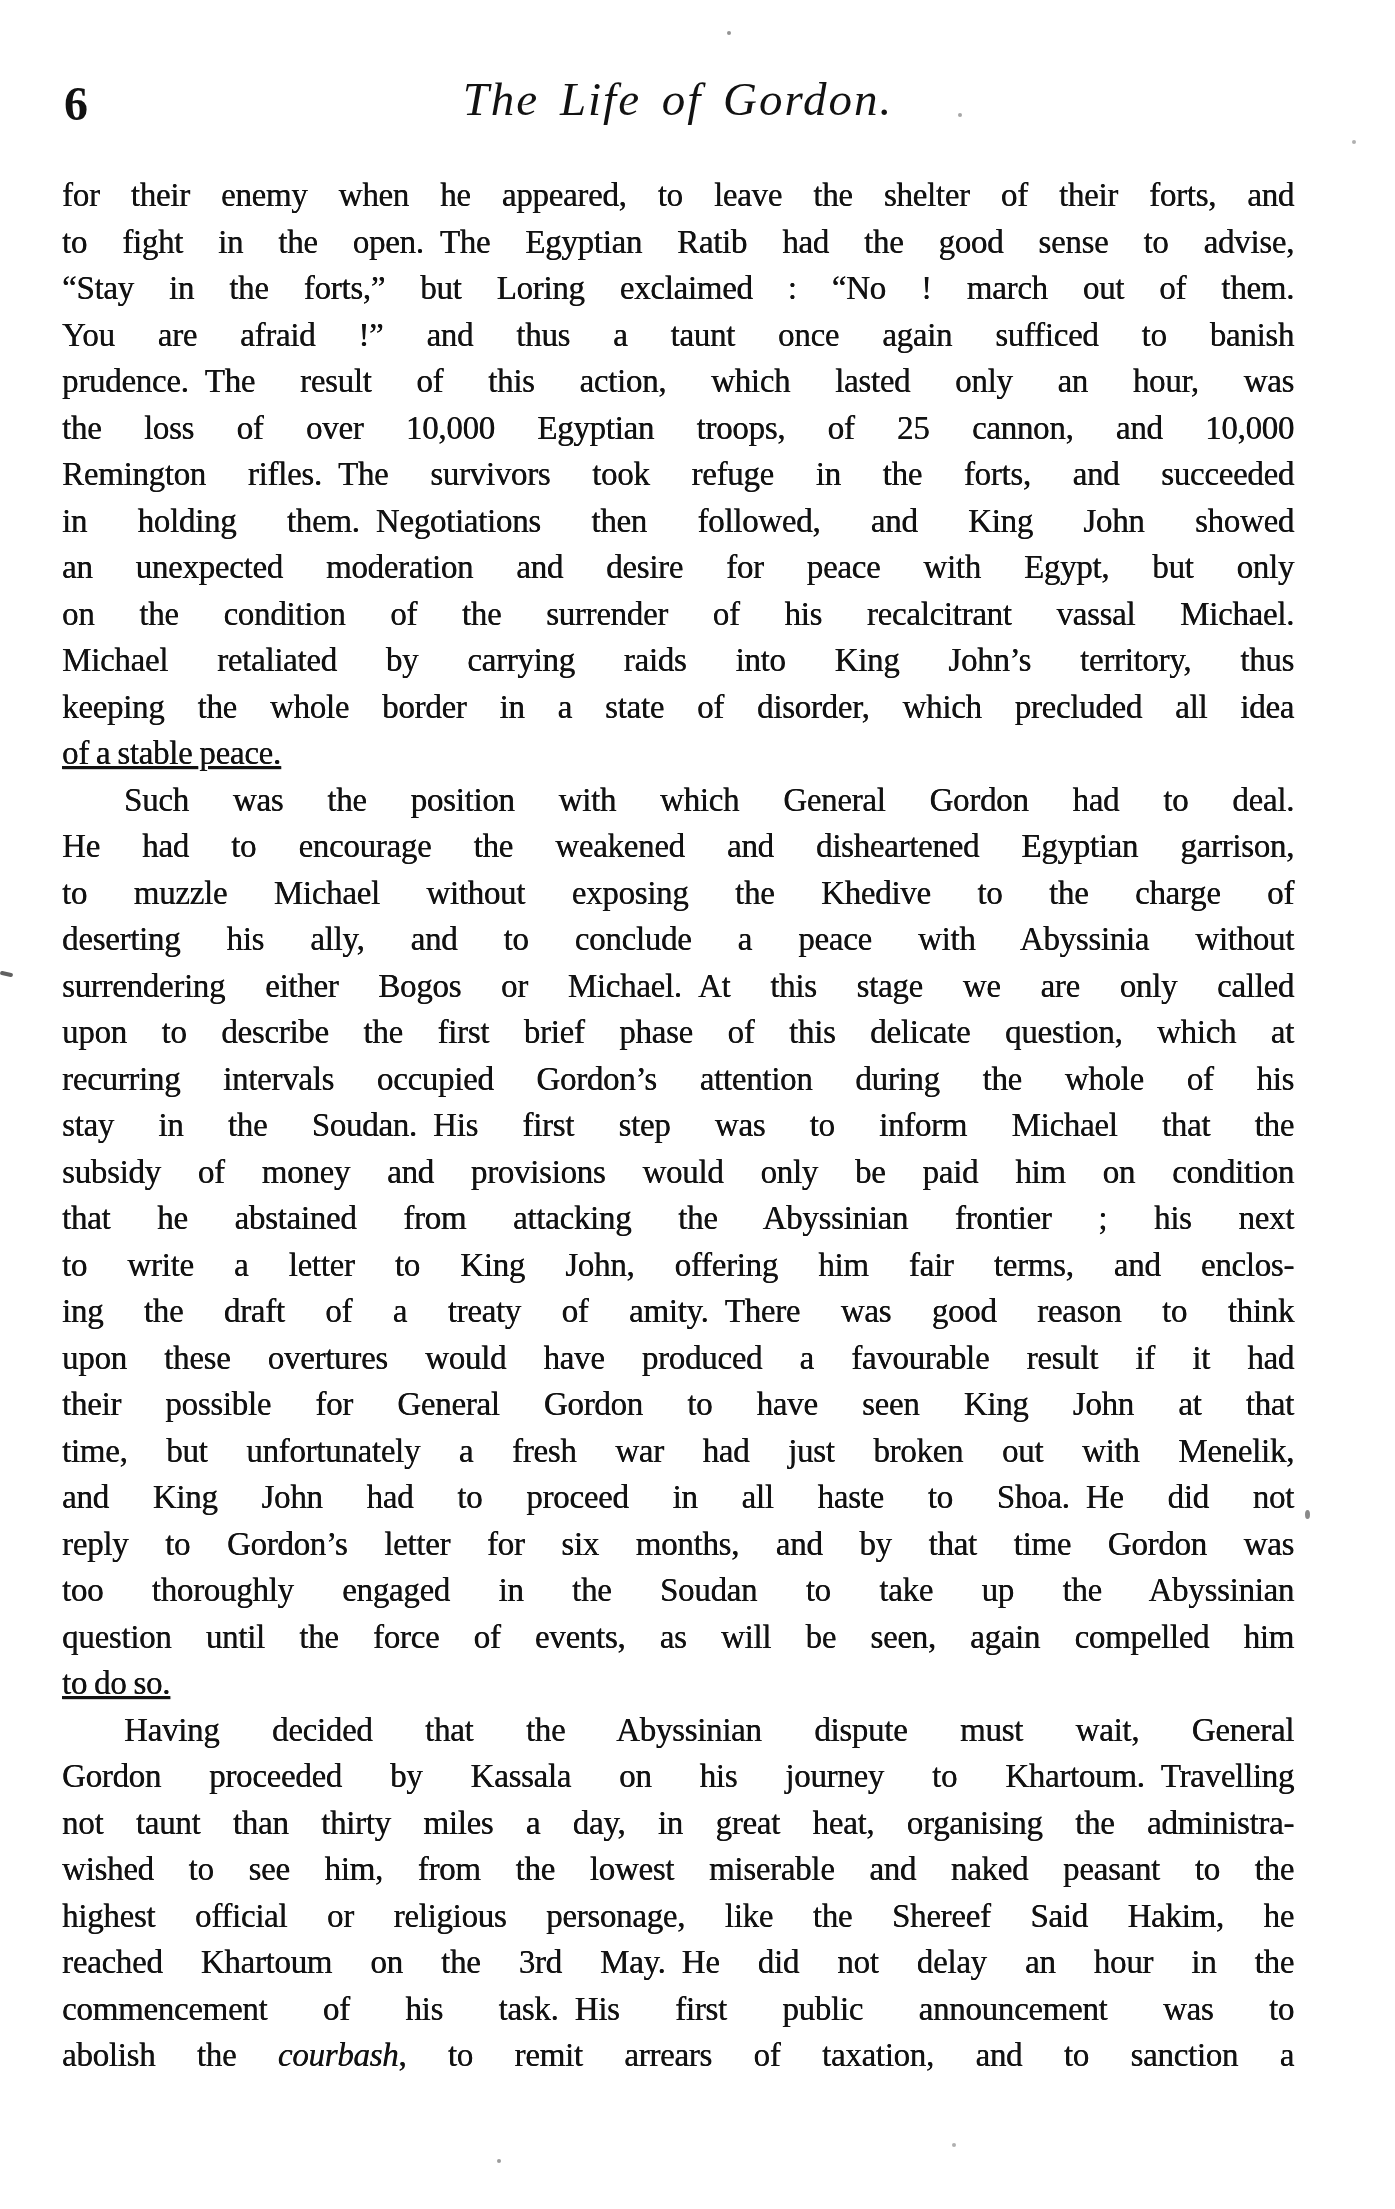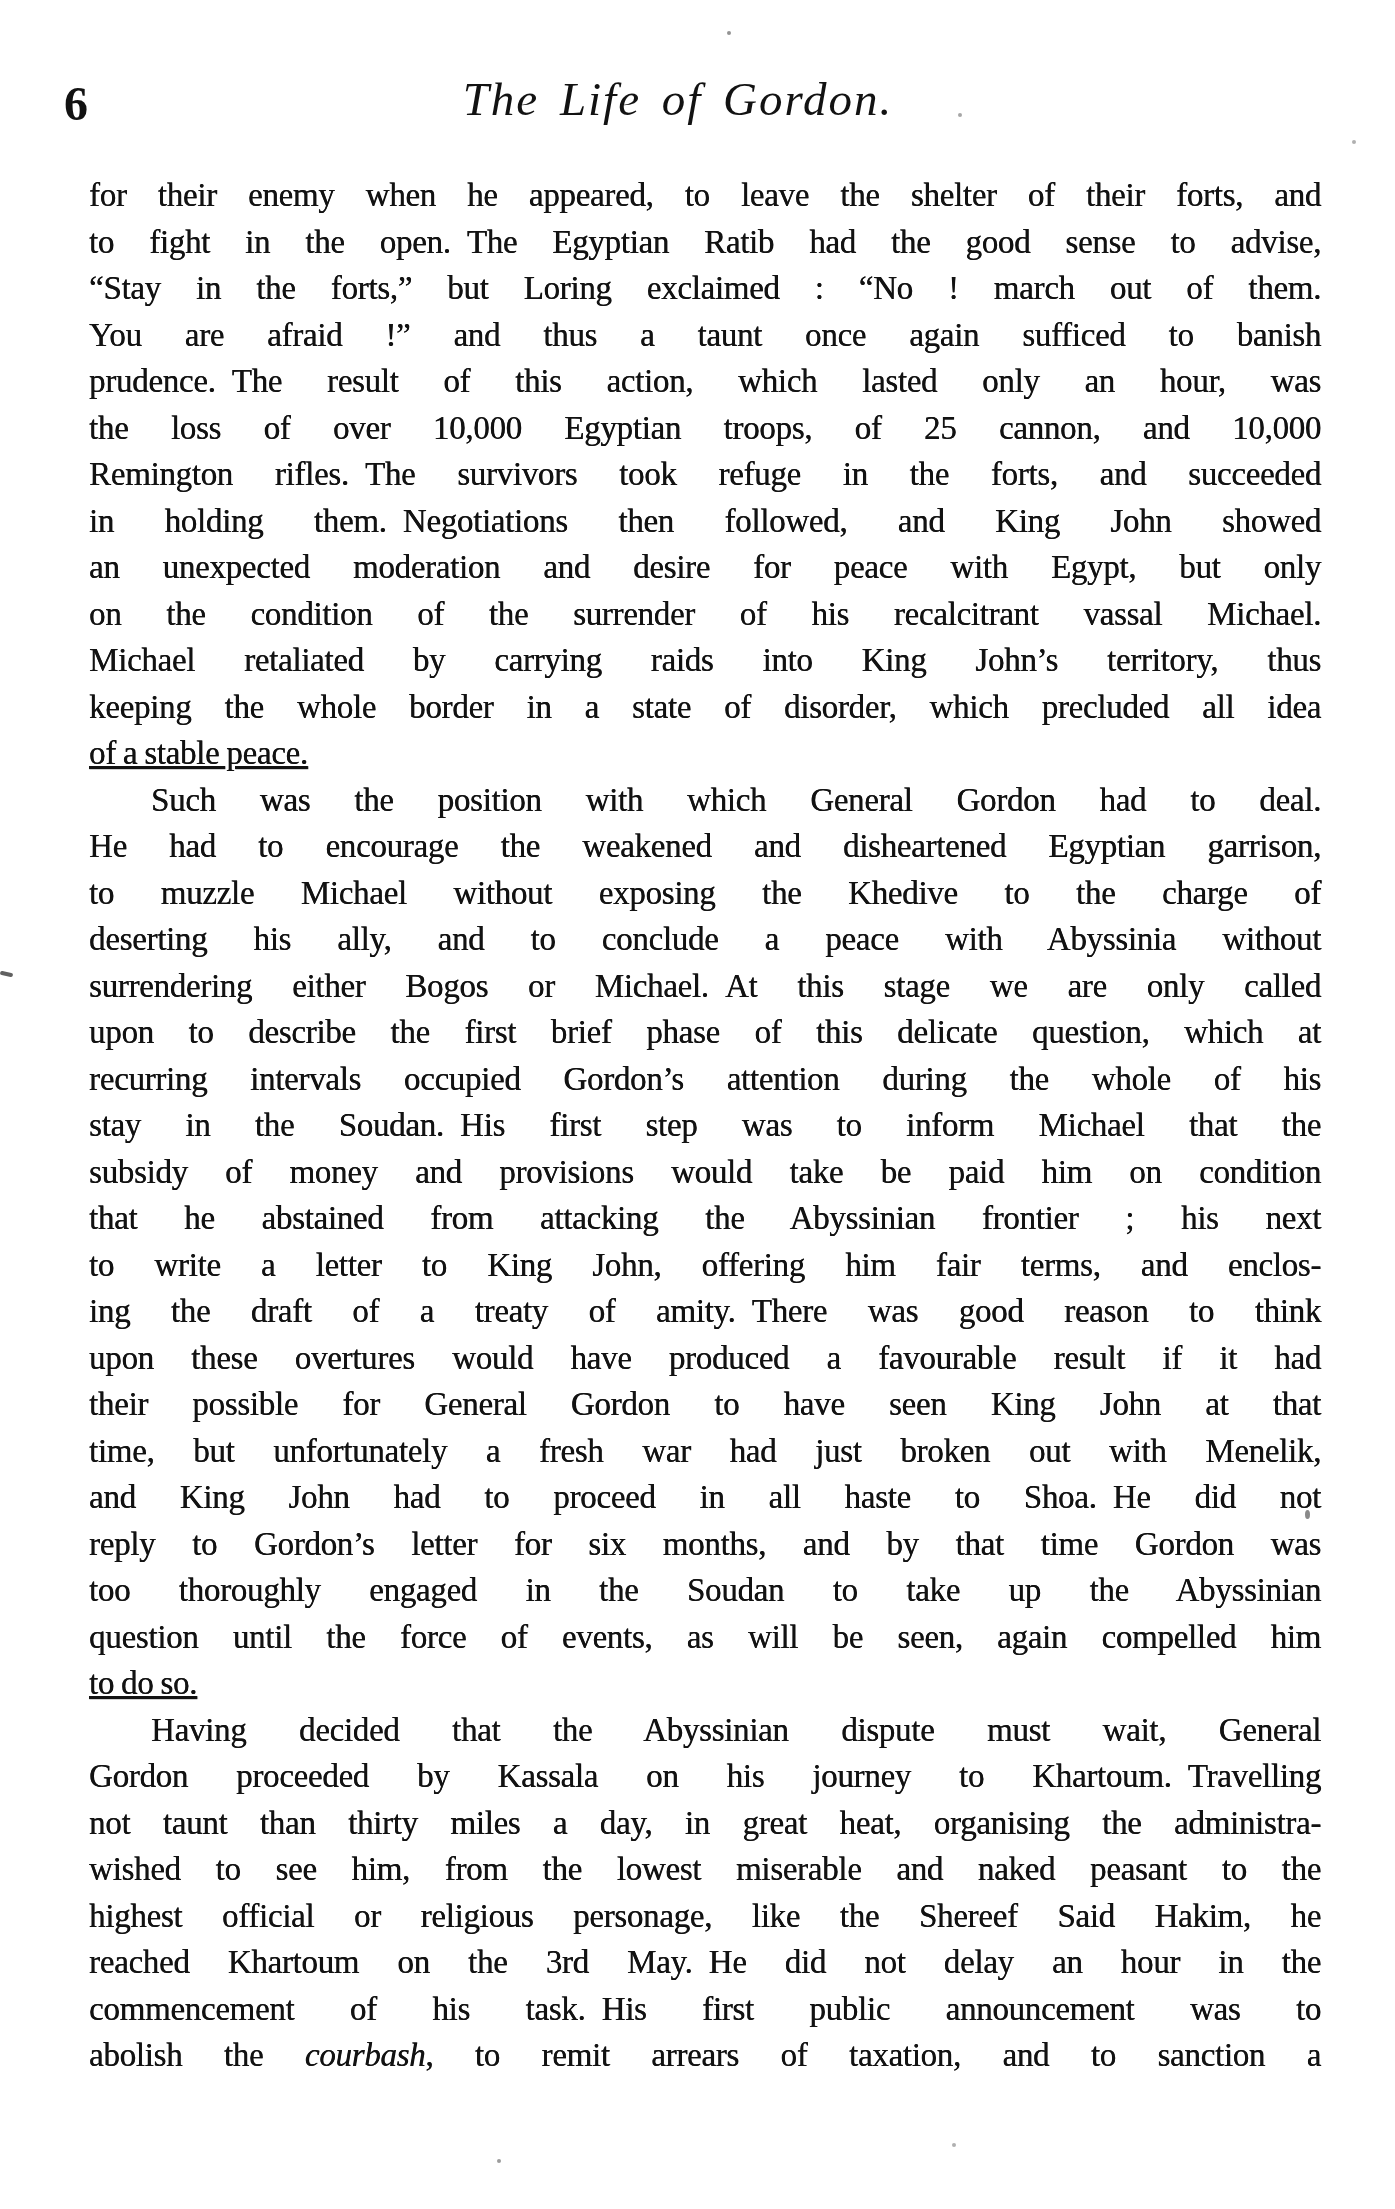--- a/index.html
+++ b/index.html
@@ -37,21 +37,20 @@
     font-style: italic;
     font-size: 47px;
     letter-spacing: 2px;
     word-spacing: 7px;
   }
   .body {
     position: absolute;
     top: 172px;
     left: 62px;
     width: 1232px;
-    margin-left: 27px;
   }
   .line {
     font-size: 33px;
     line-height: 46.5px;
     height: 46.5px;
     letter-spacing: -0.3px;
     word-spacing: -1px;
     text-align: justify;
     text-align-last: justify;
     text-shadow: 0.35px 0.2px 0 currentColor;
@@ -91,21 +90,21 @@
       <div class="line">keeping the whole border in a state of disorder, which precluded all idea</div>
       <div class="line lastline">of a stable peace.</div>
       <div class="line indent">Such was the position with which General Gordon had to deal.</div>
       <div class="line">He had to encourage the weakened and disheartened Egyptian garrison,</div>
       <div class="line">to muzzle Michael without exposing the Khedive to the charge of</div>
       <div class="line">deserting his ally, and to conclude a peace with Abyssinia without</div>
       <div class="line">surrendering either Bogos or Michael. At this stage we are only called</div>
       <div class="line">upon to describe the first brief phase of this delicate question, which at</div>
       <div class="line">recurring intervals occupied Gordon’s attention during the whole of his</div>
       <div class="line">stay in the Soudan. His first step was to inform Michael that the</div>
-      <div class="line">subsidy of money and provisions would take be paid him on condition</div>
+      <div class="line">subsidy of money and provisions would only be paid him on condition</div>
       <div class="line">that he abstained from attacking the Abyssinian frontier ; his next</div>
       <div class="line">to write a letter to King John, offering him fair terms, and enclos-</div>
       <div class="line">ing the draft of a treaty of amity. There was good reason to think</div>
       <div class="line">upon these overtures would have produced a favourable result if it had</div>
       <div class="line">their possible for General Gordon to have seen King John at that</div>
       <div class="line">time, but unfortunately a fresh war had just broken out with Menelik,</div>
       <div class="line">and King John had to proceed in all haste to Shoa. He did not</div>
       <div class="line">reply to Gordon’s letter for six months, and by that time Gordon was</div>
       <div class="line">too thoroughly engaged in the Soudan to take up the Abyssinian</div>
       <div class="line">question until the force of events, as will be seen, again compelled him</div>

